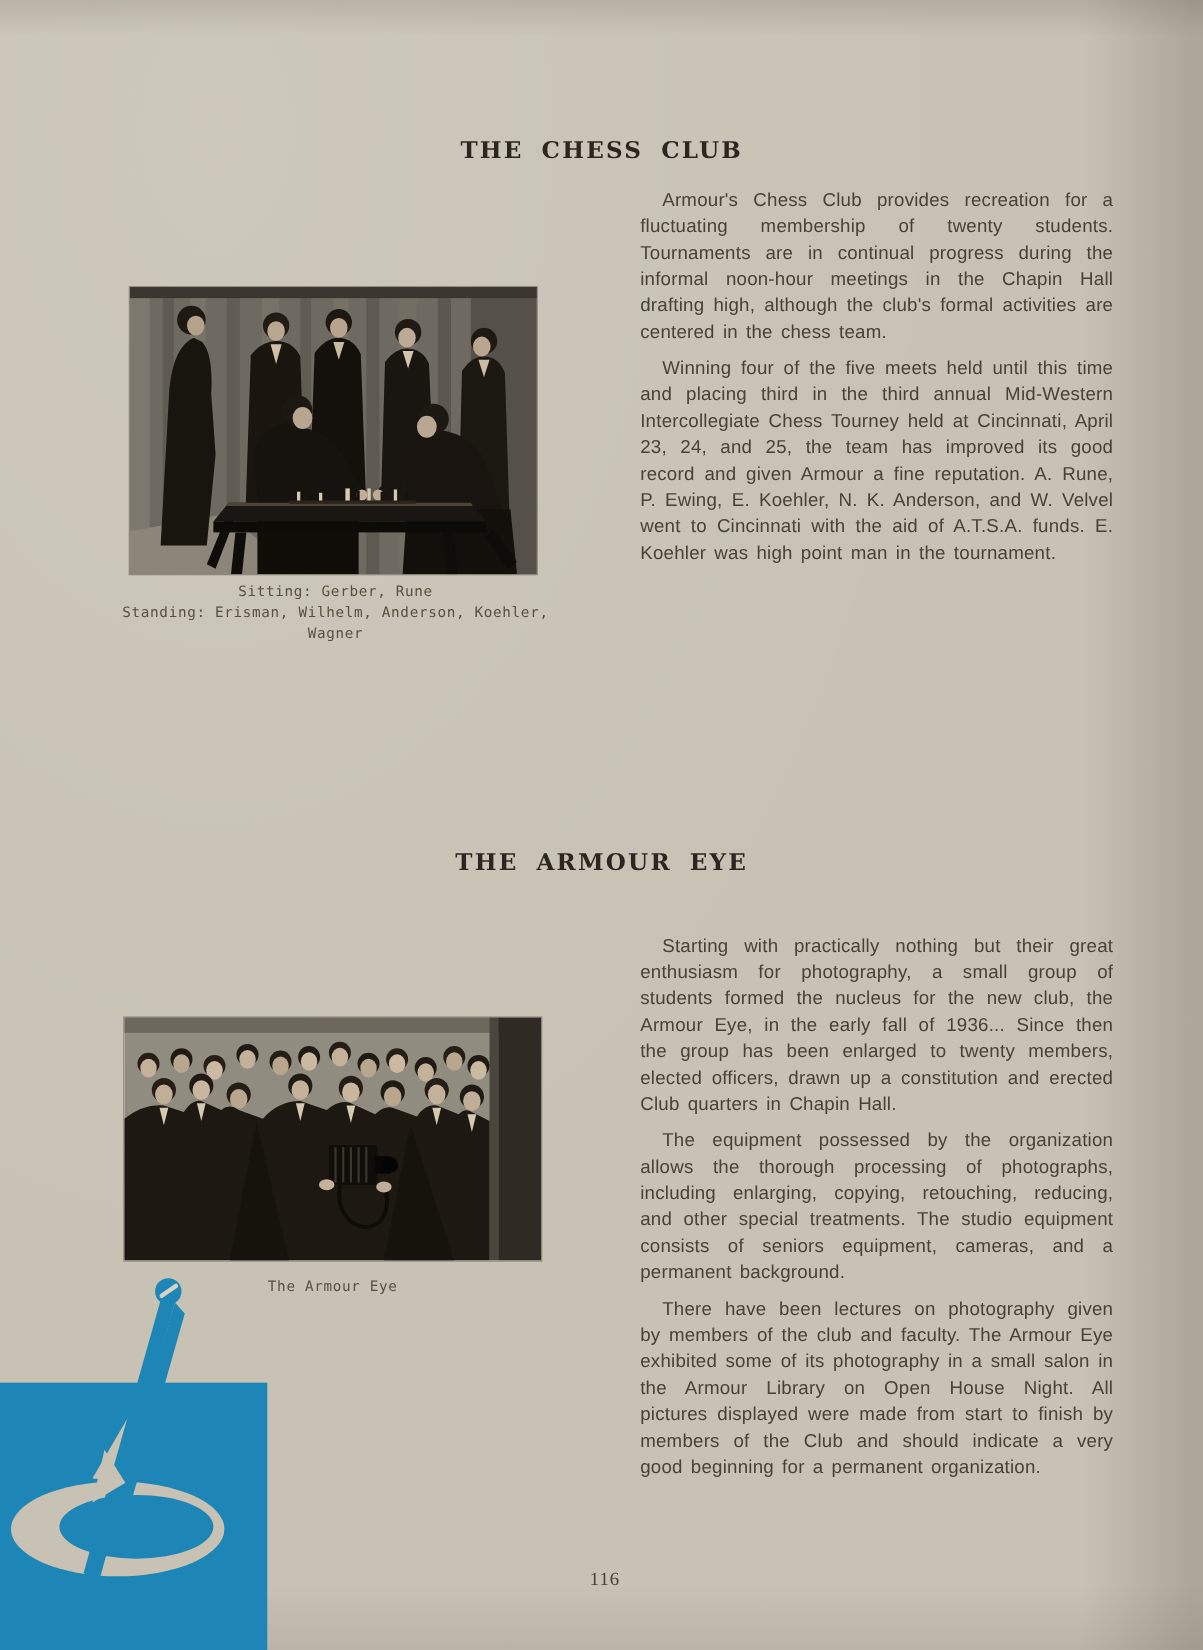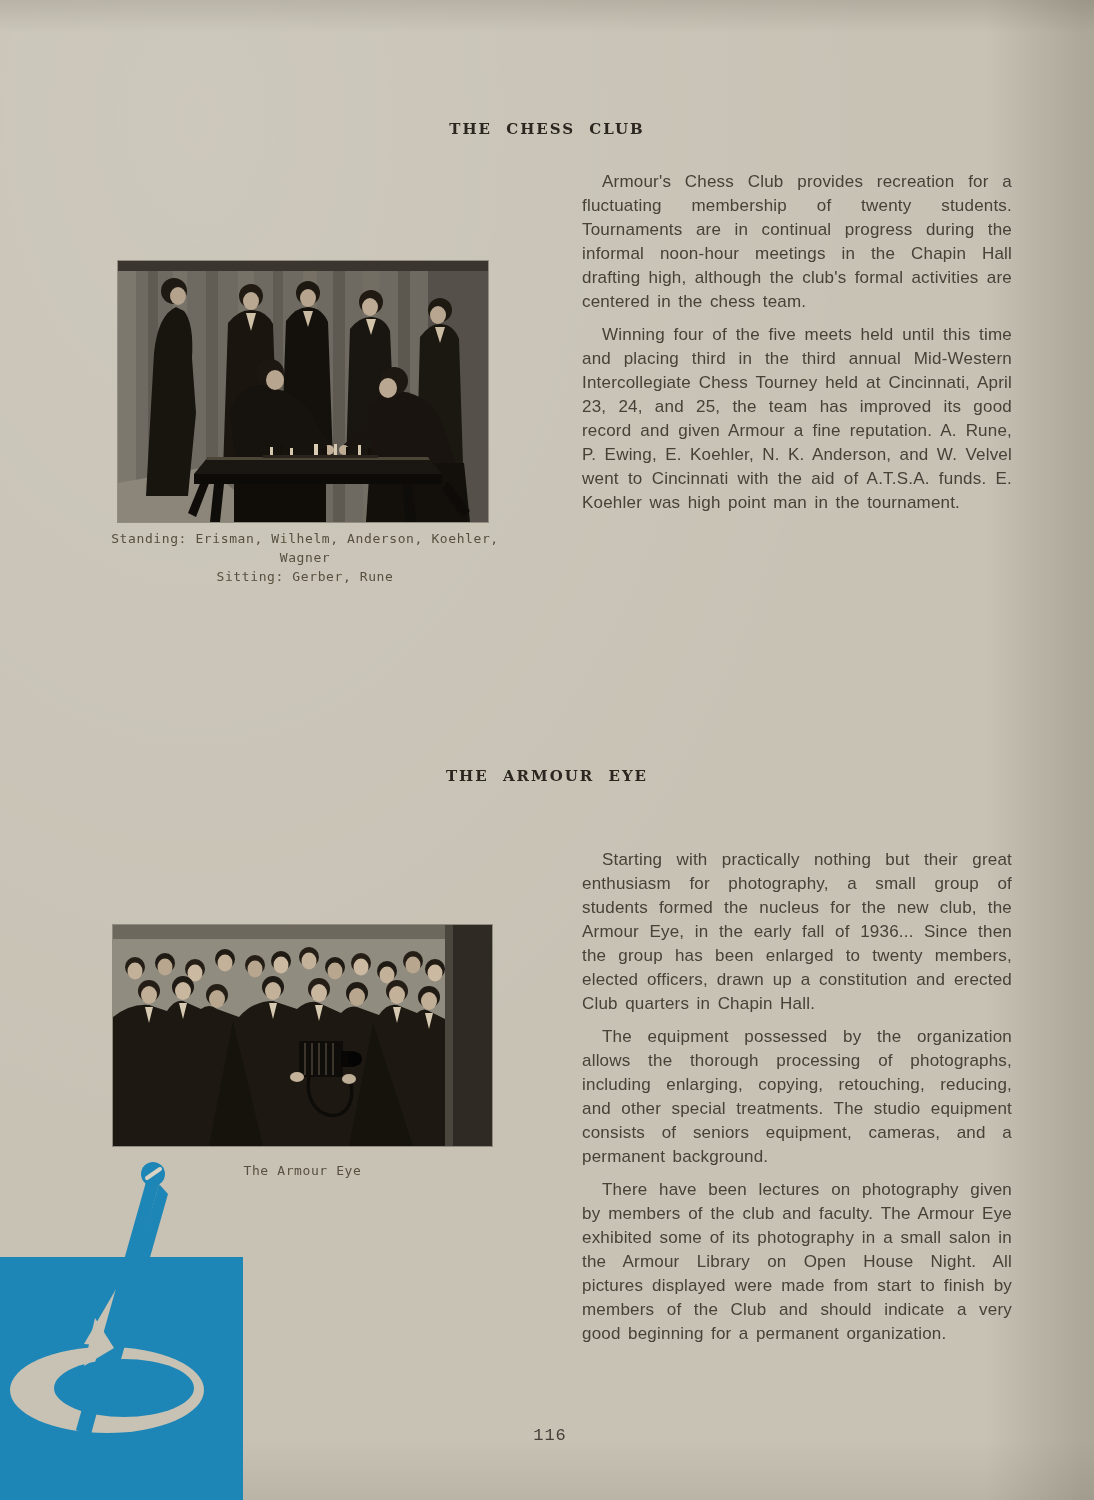--- a/index.html
+++ b/index.html
@@ -15,21 +15,21 @@
       linear-gradient(to bottom, rgba(0,0,0,0) 96%, rgba(66,60,46,0.10) 100%),
       #c7c2b4;
     font-family:"Liberation Sans", sans-serif;
     color:#453f36;
   }
   .section-title{
     position:absolute;left:0;right:0;
     text-align:center;
     font-family:"DejaVu Serif", serif;
     font-weight:700;
-    font-size:15px;
+    font-size:21px;
     letter-spacing:2px;
     word-spacing:7px;
     color:#2b2720;
   }
   .text-col{
     position:absolute;
     left:582px;width:430px;
   }
   .text-col p{
     margin:0 0 9px 0;
@@ -52,21 +52,21 @@
     font-family:"DejaVu Sans Mono", monospace;
     font-size:13px;
     line-height:19px;
     letter-spacing:0.6px;
     color:#57503f;
   }
   .page-number{
     position:absolute;
     left:6px;right:0;top:1426px;
     text-align:center;
-    font-family:Liberation Mono, monospace;
+    font-family:Liberation Serif, serif;
     font-size:17px;
     letter-spacing:1px;
     color:#45403a;
   }
   .corner-art{position:absolute;left:0;top:1150px;width:300px;height:350px;}
 </style>
 </head>
 <body>
 
 <div class="page">
@@ -144,22 +144,22 @@
         <rect x="216" y="183" width="3" height="12" fill="#d6c8ae"></rect>
         <rect x="228" y="186" width="3" height="9" fill="#15100a"></rect>
         <rect x="240" y="184" width="3" height="11" fill="#d6c8ae"></rect>
         <rect x="250" y="187" width="3" height="8" fill="#15100a"></rect>
         <rect x="145" y="194" width="115" height="3" fill="#2a241c"></rect>
       </g>
     </g>
   </svg>
 
   <div class="caption" style="left:100px;top:529px;width:410px;">
+    <div>Sitting: Gerber, Rune</div>
     <div>Standing: Erisman, Wilhelm, Anderson, Koehler, Wagner</div>
-    <div>Sitting: Gerber, Rune</div>
   </div>
 
   <div class="text-col" style="top:170px;">
     <p>Armour's Chess Club provides recreation for a fluctuating membership of twenty students. Tournaments are in continual progress during the informal noon-hour meetings in the Chapin Hall drafting high, although the club's formal activities are centered in the chess team.</p>
     <p>Winning four of the five meets held until this time and placing third in the third annual Mid-Western Intercollegiate Chess Tourney held at Cincinnati, April 23, 24, and 25, the team has improved its good record and given Armour a fine reputation. A. Rune, P. Ewing, E. Koehler, N. K. Anderson, and W. Velvel went to Cincinnati with the aid of A.T.S.A. funds. E. Koehler was high point man in the tournament.</p>
   </div>
 
   <h1 class="section-title" style="top:757px;">THE ARMOUR EYE</h1>
 
   <svg class="photo" style="left:113px;top:925px;" width="379" height="221" viewBox="0 0 379 221" role="img">

